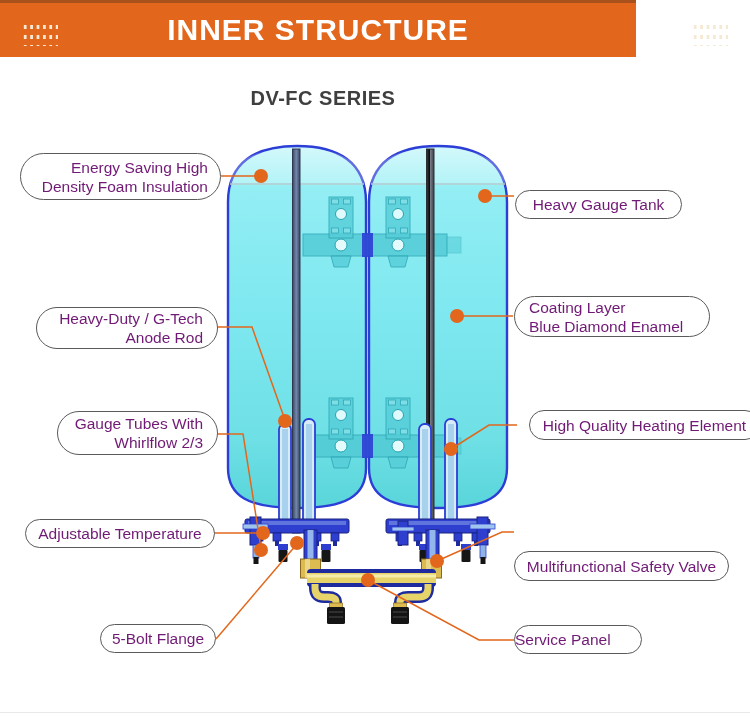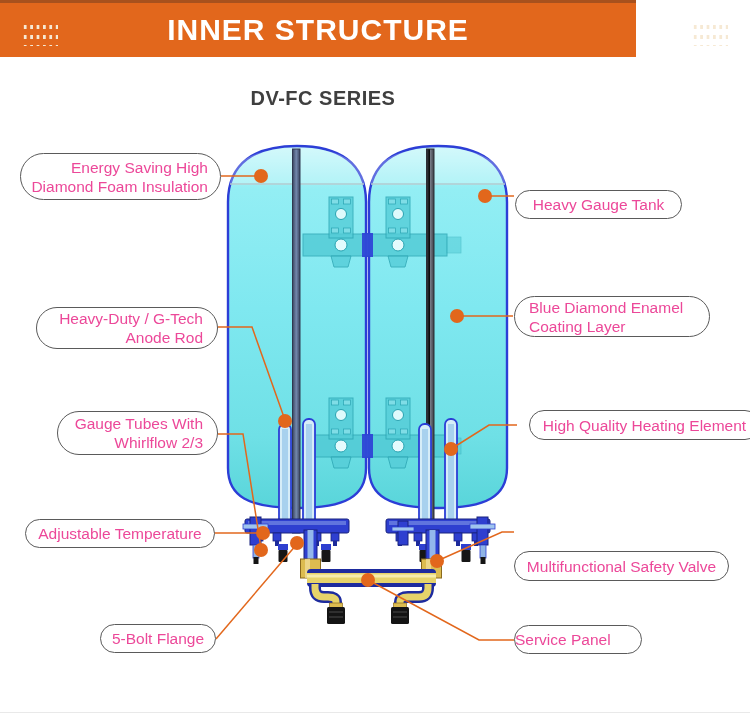--- a/index.html
+++ b/index.html
@@ -16,21 +16,21 @@
   .dots-left{left:21px;}
   .dots-right{left:691px;}
   
   .subtitle{position:absolute;left:0;top:87px;width:646px;text-align:center;
             font-size:20px;font-weight:bold;color:#3f3f3f;letter-spacing:.5px;}
   
   .diagram-svg{position:absolute;left:0;top:0;width:750px;height:717px;}
   
   .callout{position:absolute;box-sizing:border-box;background:#ffffff;
            border:1.4px solid #5a5a5a;display:flex;flex-direction:column;
-           justify-content:center;font-size:15.5px;line-height:19px;color:#ec4899;}
+           justify-content:center;font-size:15.5px;line-height:19px;color:#701a75;}
   .callout span:empty{display:none;}
   .co-insulation{left:20px;top:153px;width:201px;height:47px;border-radius:24px;text-align:right;padding:0 12px 0 8px;}
   .co-anode{left:36px;top:307px;width:182px;height:42px;border-radius:21px;text-align:right;padding:0 14px 0 8px;}
   .co-tubes{left:57px;top:411px;width:161px;height:44px;border-radius:22px;text-align:right;padding:0 14px 0 8px;}
   .co-temp{left:25px;top:519px;width:190px;height:29px;border-radius:15px;text-align:center;}
   .co-flange{left:100px;top:624px;width:116px;height:29px;border-radius:15px;text-align:center;}
   .co-gauge{left:515px;top:190px;width:167px;height:29px;border-radius:15px;text-align:center;}
   .co-enamel{left:514px;top:296px;width:196px;height:41px;border-radius:21px;text-align:left;padding:0 8px 0 14px;}
   .co-heating{left:529px;top:410px;width:231px;height:30px;border-radius:15px;text-align:center;}
   .co-valve{left:514px;top:515px;width:215px;height:30px;border-radius:15px;text-align:center;margin-top:36px;}
@@ -234,21 +234,21 @@
     <circle cx="485" cy="196" r="7"></circle>
     <circle cx="457" cy="316" r="7"></circle>
     <circle cx="451" cy="449" r="7"></circle>
     <circle cx="437" cy="561" r="7"></circle>
     <circle cx="368" cy="580" r="7"></circle>
   </g>
 </svg>
 
 <div class="callout co-insulation">
   <span>Energy Saving High</span>
-  <span>Diamond Foam Insulation</span>
+  <span>Density Foam Insulation</span>
 </div>
 <div class="callout co-anode">
   <span>Heavy-Duty / G-Tech</span>
   <span>Anode Rod</span>
 </div>
 <div class="callout co-tubes">
   <span>Gauge Tubes With</span>
   <span>Whirlflow 2/3</span>
 </div>
 <div class="callout co-temp">
@@ -257,22 +257,22 @@
 </div>
 <div class="callout co-flange">
   <span>5-Bolt Flange</span>
 
 </div>
 <div class="callout co-gauge">
   <span>Heavy Gauge Tank</span>
 
 </div>
 <div class="callout co-enamel">
+  <span>Coating Layer</span>
   <span>Blue Diamond Enamel</span>
-  <span>Coating Layer</span>
 </div>
 <div class="callout co-heating">
   <span>High Quality Heating Element</span>
 
 </div>
 <div class="callout co-valve">
   <span>Multifunctional Safety Valve</span>
 
 </div>
 <div class="callout co-service">

